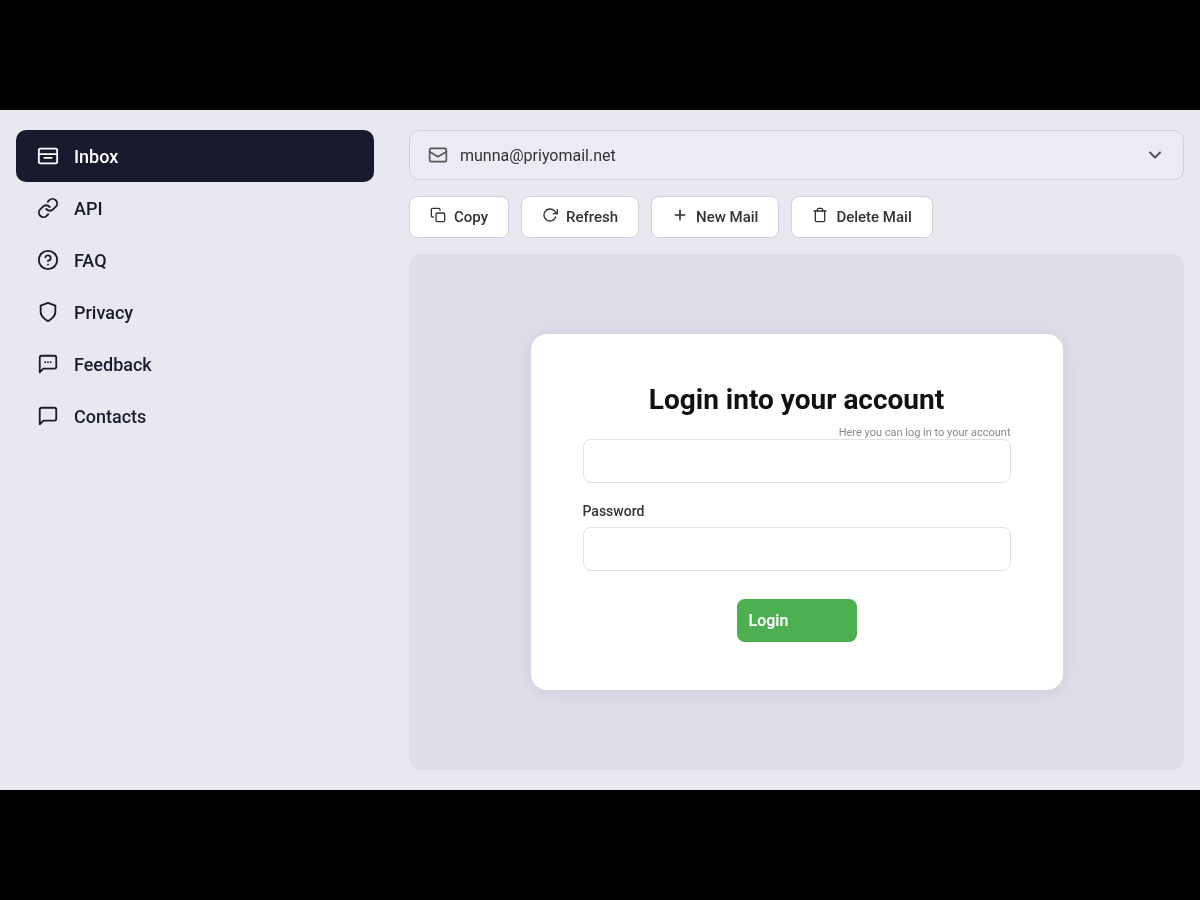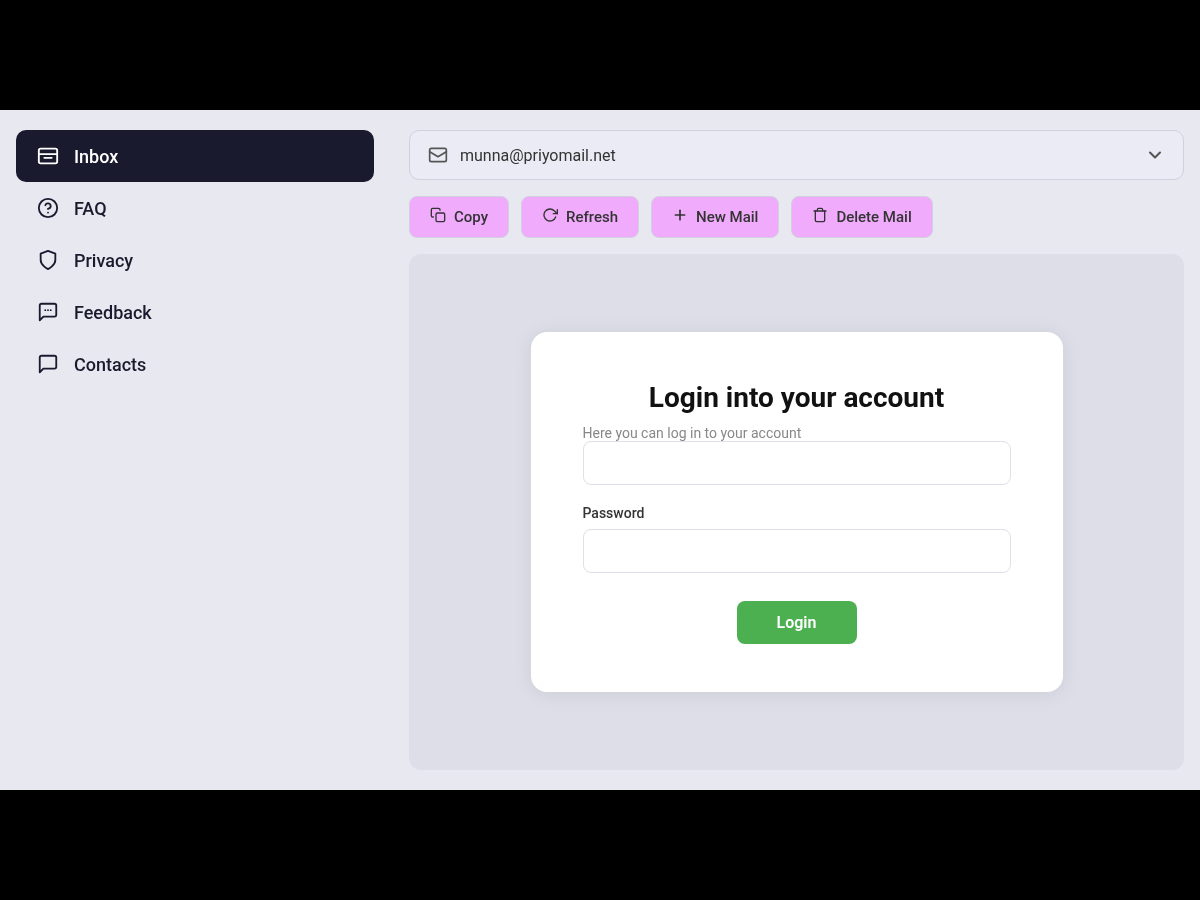--- a/index.html
+++ b/index.html
@@ -120,21 +120,21 @@
     .toolbar {
       display: flex;
       gap: 12px;
     }
 
     .toolbar-btn {
       display: flex;
       align-items: center;
       gap: 8px;
       padding: 10px 20px;
-      background: #f0abfc;
+      background: #ffffff;
       border: 1.5px solid #d0d0de;
       border-radius: 8px;
       font-size: 15px;
       color: #333;
       cursor: pointer;
       font-weight: 500;
       transition: background 0.15s;
     }
 
     
@@ -160,23 +160,23 @@
     .login-title {
       font-size: 28px;
       font-weight: 700;
       color: #111;
       text-align: center;
       margin-bottom: 8px;
       line-height: 1.3;
     }
 
     .login-subtitle {
-      font-size: 14px;
+      font-size: 11px;
       color: #888;
-      text-align: left;
+      text-align: right;
     }
 
     .form-group {
       margin-bottom: 20px;
     }
 
     .form-label {
       display: block;
       font-size: 14px;
       font-weight: 500;
@@ -200,21 +200,21 @@
       width: 120px;
       margin: 28px auto 0;
       padding: 12px;
       background: #4CAF50;
       color: #fff;
       border: none;
       border-radius: 8px;
       font-size: 16px;
       font-weight: 600;
       cursor: pointer;
-      text-align: center;
+      text-align: left;
       transition: background 0.15s;
     }
   </style>
 </head>
 <body>
 
 <div class="black-bar-top"></div>
 
 <div class="app-container">
 
@@ -224,20 +224,29 @@
       <span class="sidebar-icon">
         <svg width="22" height="22" viewBox="0 0 24 24" fill="none" stroke="currentColor" stroke-width="2" stroke-linecap="round" stroke-linejoin="round">
           <rect x="2" y="4" width="20" height="16" rx="2"></rect>
           <path d="M2 10h20"></path>
           <path d="M8 14h8"></path>
         </svg>
       </span>
       <span>Inbox</span>
     </div>
 
+    <div class="sidebar-item">
+      <span class="sidebar-icon">
+        <svg width="22" height="22" viewBox="0 0 24 24" fill="none" stroke="currentColor" stroke-width="2" stroke-linecap="round" stroke-linejoin="round">
+          <path d="M10 13a5 5 0 0 0 7.54.54l3-3a5 5 0 0 0-7.07-7.07l-1.72 1.71"></path>
+          <path d="M14 11a5 5 0 0 0-7.54-.54l-3 3a5 5 0 0 0 7.07 7.07l1.71-1.71"></path>
+        </svg>
+      </span>
+      <span>API</span>
+    </div>
 
     <div class="sidebar-item">
       <span class="sidebar-icon">
         <svg width="22" height="22" viewBox="0 0 24 24" fill="none" stroke="currentColor" stroke-width="2" stroke-linecap="round" stroke-linejoin="round">
           <circle cx="12" cy="12" r="10"></circle>
           <path d="M9.09 9a3 3 0 0 1 5.83 1c0 2-3 3-3 3"></path>
           <line x1="12" y1="17" x2="12.01" y2="17"></line>
         </svg>
       </span>
       <span>FAQ</span>

